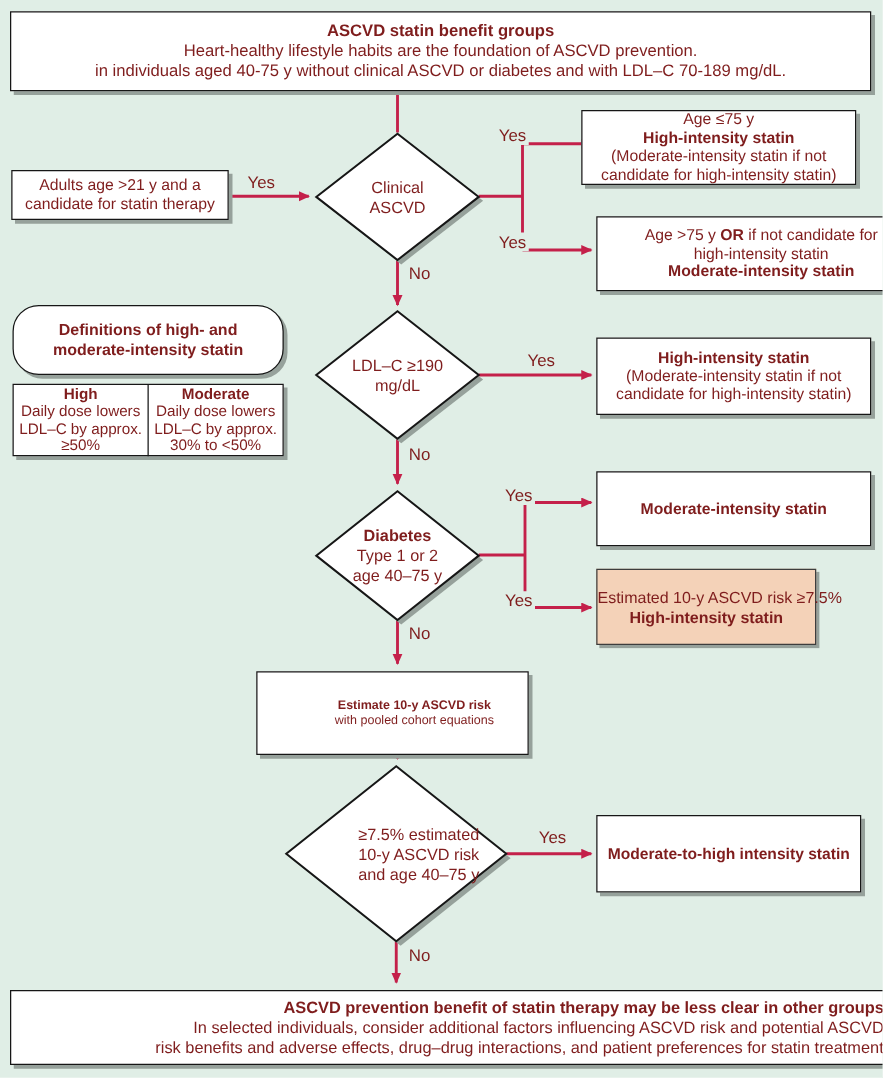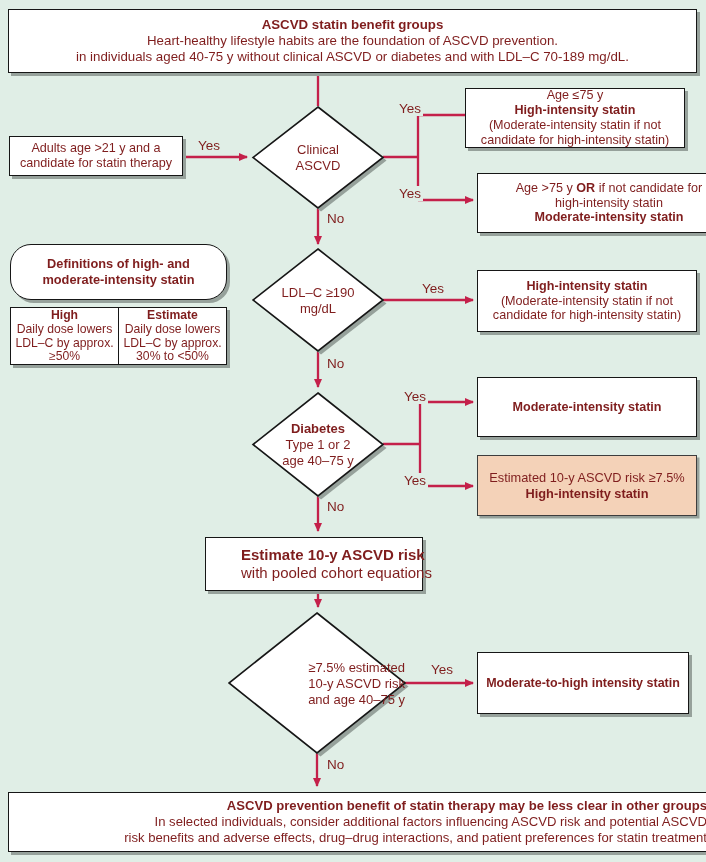--- a/index.html
+++ b/index.html
@@ -22,21 +22,21 @@
   .banner-bottom { font-size:13.1px; line-height:1.22; }
   .nowrap .txt > div { white-space:nowrap; }
   .pink { background:#f4d2b8; border:1.3px solid #3d3d3d; box-shadow:2.5px 2.5px 0 #96a19b; }
   .defs-title { font-size:12.8px; font-weight:bold; line-height:1.25; }
   .defs-table { padding:0; font-size:12.2px; line-height:1.13; align-items:flex-start; }
   .defs-col { flex:1; display:flex; align-items:center; justify-content:center; padding:1px 0; }
   .defs-col + .defs-col { border-left:1.5px solid #161616; }
   .dlabel {
     position:absolute; font-size:13px; line-height:1.22; text-align:center;
   }
-  .dlabel.left { text-align:right; }
+  .dlabel.left { text-align:center; }
   .tag {
     position:absolute; font-size:13.5px; line-height:15px;
     background:#e0eee6; padding:0 2px;
   }
   .b { font-weight:bold; }
 </style>
 </head>
 <body>
 
 <div id="root">
@@ -132,21 +132,21 @@
     <div class="defs-col">
       <div class="txt">
           <div><span class="b">High</span></div>
           <div><span>Daily dose lowers</span></div>
           <div><span>LDL–C by approx.</span></div>
           <div><span>≥50%</span></div>
         </div>
     </div>
     <div class="defs-col">
       <div class="txt">
-          <div><span class="b">Estimate</span></div>
+          <div><span class="b">Moderate</span></div>
           <div><span>Daily dose lowers</span></div>
           <div><span>LDL–C by approx.</span></div>
           <div><span>30% to &lt;50%</span></div>
         </div>
     </div>
   </div>
 
   <div class="box nowrap" style="left:477px; top:270px; width:220px; height:62px;">
     <div class="txt">
         <div><span class="b">High-intensity statin</span></div>
@@ -154,28 +154,28 @@
         <div><span>candidate for high-intensity statin)</span></div>
       </div>
   </div>
 
   <div class="box nowrap" style="left:477px; top:377px; width:220px; height:60px;">
     <div class="txt">
         <div><span class="b">Moderate-intensity statin</span></div>
       </div>
   </div>
 
-  <div class="box pink nowrap" style="left:477px; top:455px; width:220px; height:61px; font-size:12.8px;">
+  <div class="box pink nowrap" style="left:477px; top:455px; width:176px; height:61px; font-size:12.8px;">
     <div class="txt">
         <div><span>Estimated 10-y ASCVD risk ≥7.5%</span></div>
         <div><span class="b">High-intensity statin</span></div>
       </div>
   </div>
 
-  <div class="box nowrap" style="left:205px; top:537px; width:218px; height:54px; font-size:15px;padding-left:35px;">
+  <div class="box nowrap" style="left:205px; top:537px; width:218px; height:67px; font-size:10px;padding-left:35px;">
     <div class="txt">
         <div><span class="b">Estimate 10-y ASCVD risk</span></div>
         <div><span>with pooled cohort equations</span></div>
       </div>
   </div>
 
   <div class="box nowrap" style="left:477px; top:652px; width:212px; height:62px; font-size:12.5px;">
     <div class="txt">
         <div><span class="b">Moderate-to-high intensity statin</span></div>
       </div>

